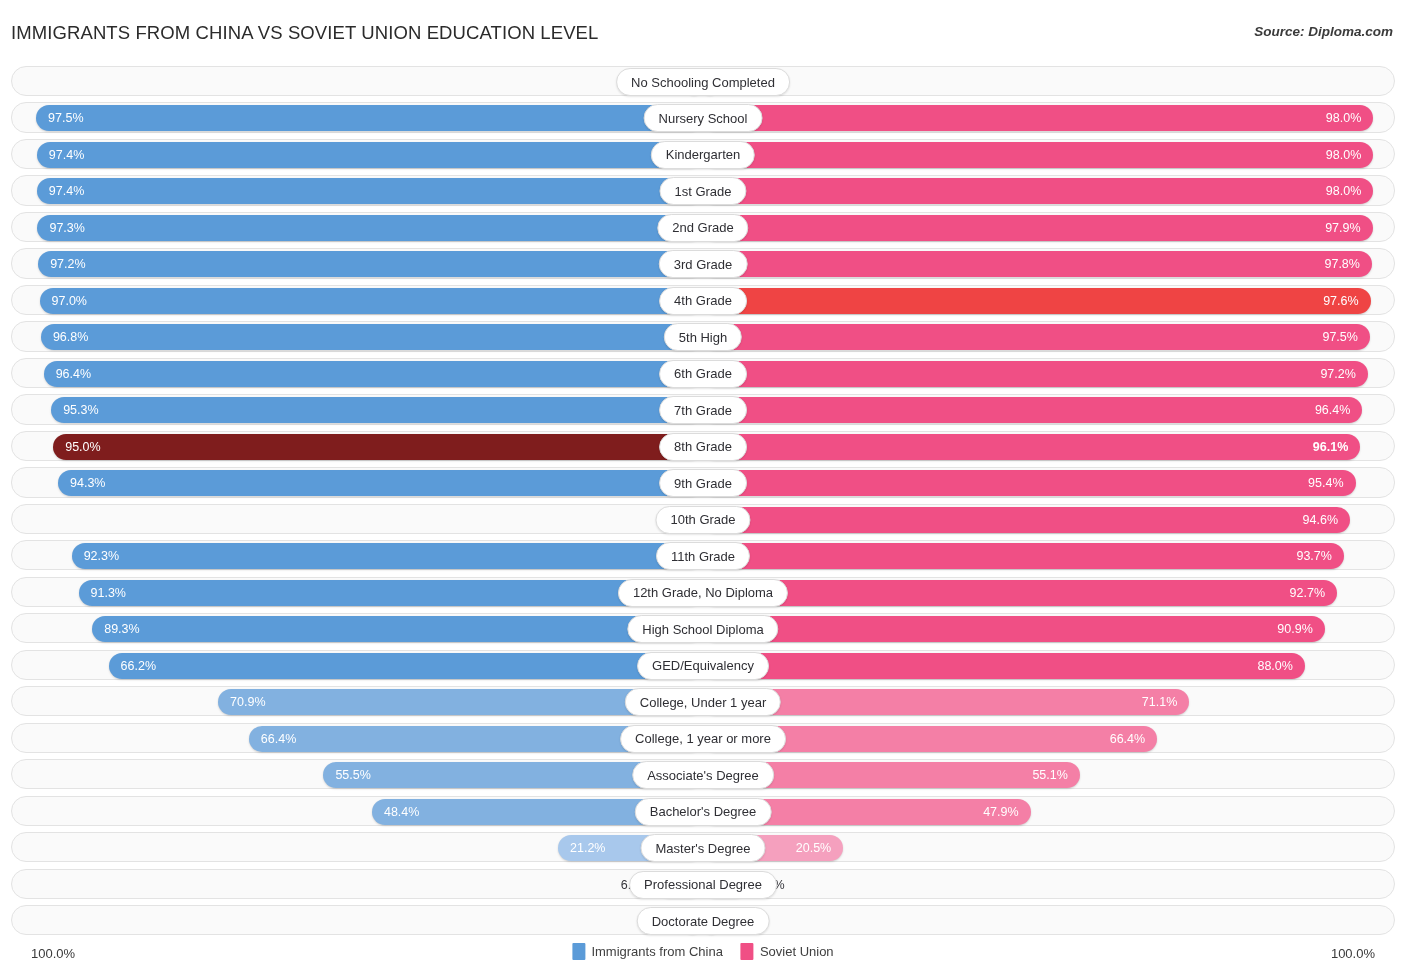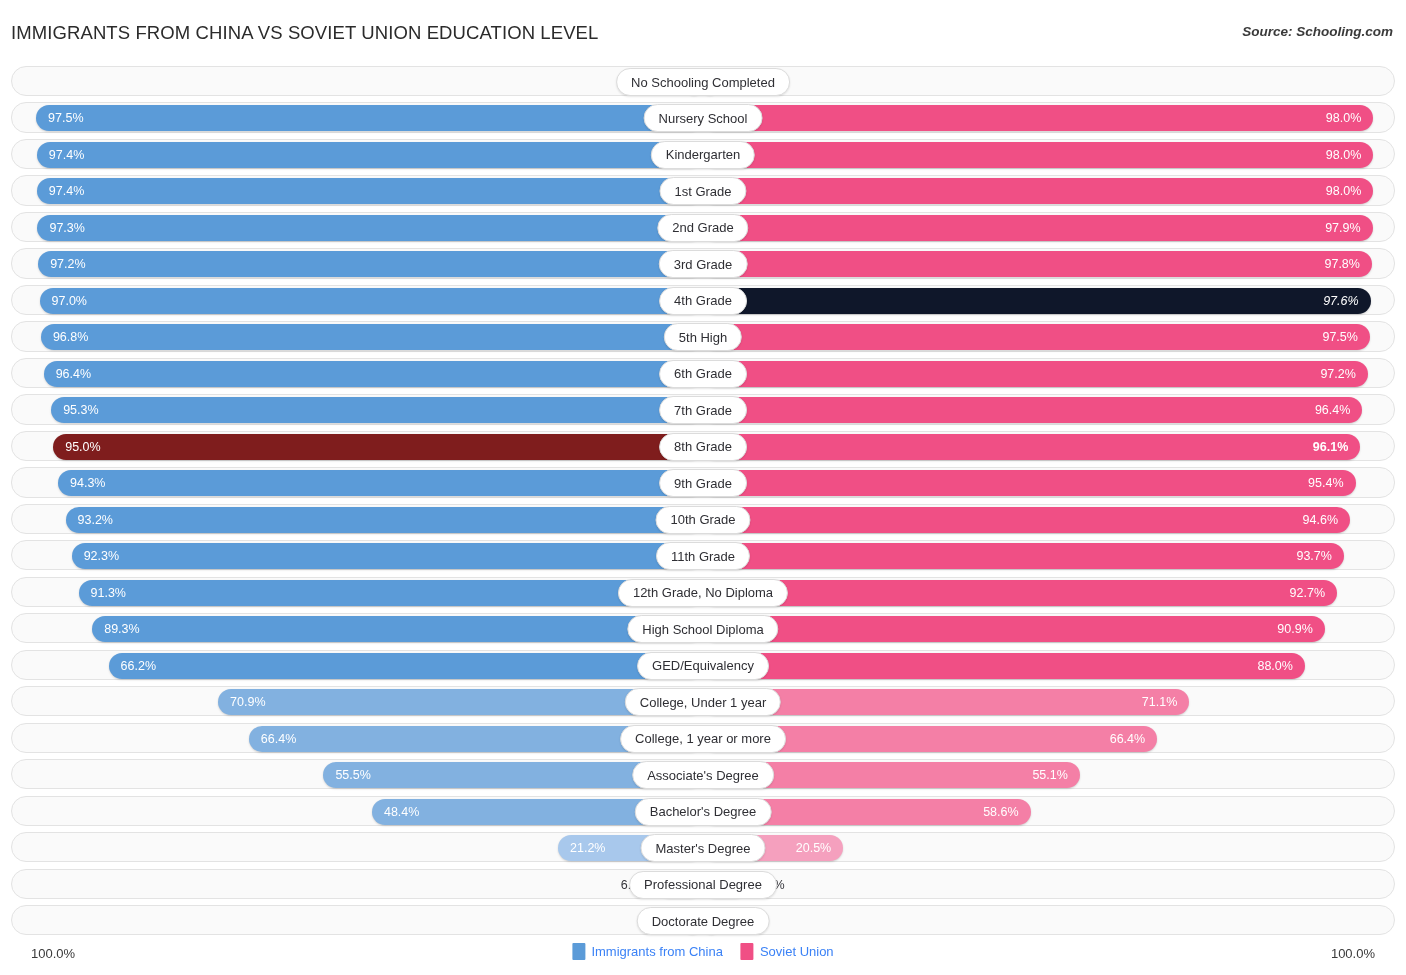--- a/index.html
+++ b/index.html
@@ -152,32 +152,32 @@
     align-items: center;
     gap: 6px;
   }
   .legend-swatch {
     width: 13px; height: 17px;
     border-radius: 1px;
     display: inline-block;
   }
   .legend-label {
     font-size: 13px;
-    color: #3b82f6;
+    color: #404040;
   }
   .legend-item + .legend-item { margin-left: 10px; }
 </style>
 </head>
 <body>
 
 <div id="app">
 
   <div class="header">
     <div class="chart-title">IMMIGRANTS FROM CHINA VS SOVIET UNION EDUCATION LEVEL</div>
-    <div class="source-note">Source: Schooling.com</div>
+    <div class="source-note">Source: Diploma.com</div>
   </div>
 
   <div class="rows" id="rows">
       <div class="row">
         <div class="row-inner">
           <div class="val-out left" style="right: calc(50% + 25.784px);">2.6%</div>
           <div class="bar left" style="width: 17.784px; background: rgb(168, 200, 236);"></div>
           <div class="val-out right" style="left: calc(50% + 21.68px);">2.0%</div>
           <div class="bar right" style="width: 13.68px; background: rgb(245, 160, 190);"></div>
           <div class="pill">No Schooling Completed</div>
@@ -236,21 +236,21 @@
             <span class="val-in">97.8%</span>
           </div>
           <div class="pill">3rd Grade</div>
         </div>
       </div>
       <div class="row">
         <div class="row-inner">
           <div class="bar left" style="width: 663.48px; background: rgb(91, 155, 216);">
             <span class="val-in">97.0%</span>
           </div>
-          <div class="bar right" style="width: 667.584px; background: #0f172a; font-style: italic;">
+          <div class="bar right" style="width: 667.584px; background: #ef4444;">
             <span class="val-in">97.6%</span>
           </div>
           <div class="pill">4th Grade</div>
         </div>
       </div>
       <div class="row">
         <div class="row-inner">
           <div class="bar left" style="width: 662.112px; background: rgb(91, 155, 216);">
             <span class="val-in">96.8%</span>
           </div>
@@ -299,23 +299,20 @@
             <span class="val-in">94.3%</span>
           </div>
           <div class="bar right" style="width: 652.536px; background: rgb(240, 79, 133);">
             <span class="val-in">95.4%</span>
           </div>
           <div class="pill">9th Grade</div>
         </div>
       </div>
       <div class="row">
         <div class="row-inner">
-          <div class="bar left" style="width: 637.488px; background: rgb(91, 155, 216);">
-            <span class="val-in">93.2%</span>
-          </div>
           <div class="bar right" style="width: 647.064px; background: rgb(240, 79, 133);">
             <span class="val-in">94.6%</span>
           </div>
           <div class="pill">10th Grade</div>
         </div>
       </div>
       <div class="row">
         <div class="row-inner">
           <div class="bar left" style="width: 631.332px; background: rgb(91, 155, 216); text-align: center;">
             <span class="val-in">92.3%</span>
@@ -391,21 +388,21 @@
           </div>
           <div class="pill">Associate's Degree</div>
         </div>
       </div>
       <div class="row">
         <div class="row-inner">
           <div class="bar left" style="width: 331.056px; background: rgb(130, 177, 224);">
             <span class="val-in">48.4%</span>
           </div>
           <div class="bar right" style="width: 327.636px; background: rgb(244, 127, 166);">
-            <span class="val-in">58.6%</span>
+            <span class="val-in">47.9%</span>
           </div>
           <div class="pill">Bachelor's Degree</div>
         </div>
       </div>
       <div class="row">
         <div class="row-inner">
           <div class="bar left" style="width: 145.008px; background: rgb(168, 200, 236);">
             <span class="val-in">21.2%</span>
           </div>
           <div class="bar right" style="width: 140.22px; background: rgb(245, 160, 190);">

